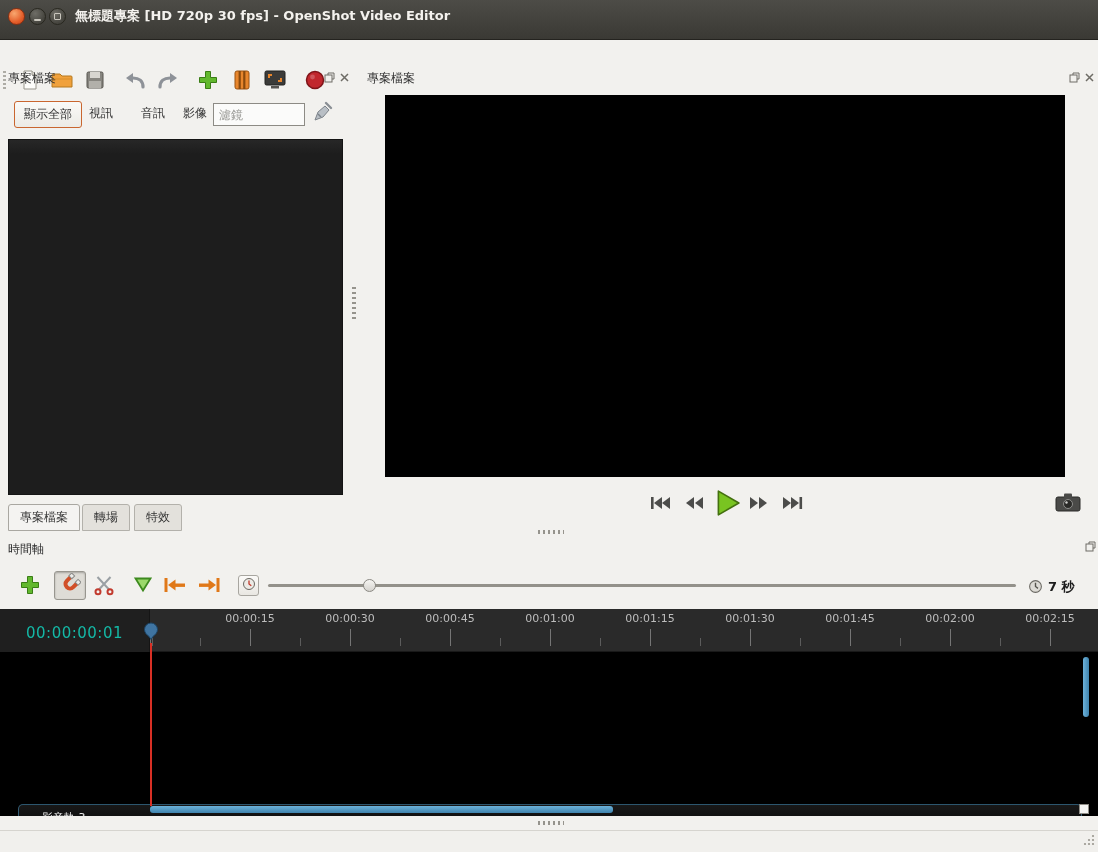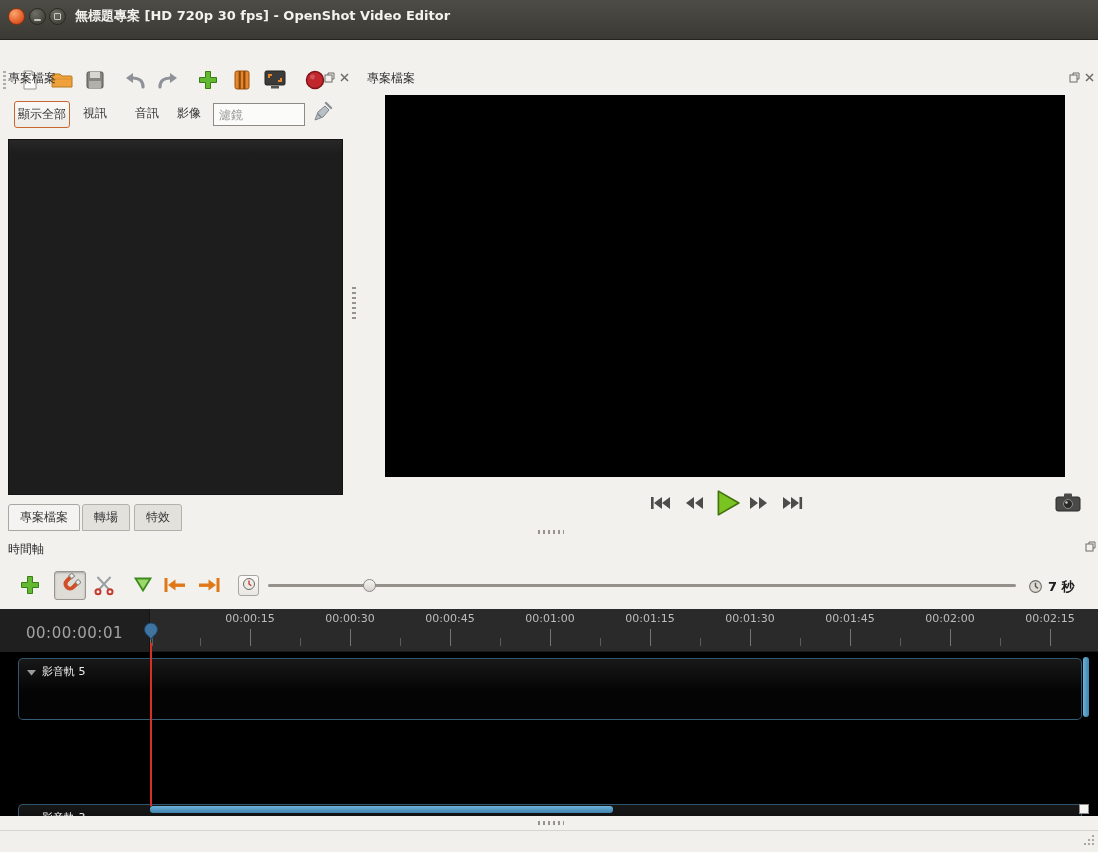--- a/index.html
+++ b/index.html
@@ -31,21 +31,21 @@
   .tb-handle{ position:absolute; left:3px; top:39px; width:3px; height:20px;
     background:repeating-linear-gradient(180deg,#aeaca5 0 2px,transparent 2px 4px); }
   .tbtn{ position:absolute; top:35px; width:28px; height:28px; display:flex;
     align-items:center; justify-content:center; cursor:default; }
 
   
   .dock-title{ position:absolute; font-size:12px; color:#2d2d2d; }
   .dock-ico{ position:absolute; width:12px; height:12px; display:flex; align-items:center; justify-content:center; }
 
   
-  .filter-btn{ position:absolute; top:101px; height:27px; line-height:25px; padding:0 3px;
+  .filter-btn{ position:absolute; top:101px; height:27px; line-height:25px; padding:0 9px;
     font-size:12px; color:#333; }
   .filter-btn.active{ border:1px solid #c9662f; border-radius:3px;
     background:linear-gradient(#fafaf8,#ecebe6); }
   .search-box{ position:absolute; left:213px; top:103px; width:92px; height:23px;
     border:1px solid #8d8b85; background:#fbfbfa; font-size:12px; padding:0 5px;
     font-family:"DejaVu Sans","Liberation Sans",sans-serif; color:#333; }
   .search-box::placeholder{ color:#9a9a96; }
   .files-list{ position:absolute; left:8px; top:139px; width:335px; height:356px;
     background:linear-gradient(#272727,#1d1d1d 14px); border:1px solid #141414; }
   .tab{ position:absolute; top:504px; height:27px; line-height:25px; padding:0 11px;
@@ -71,21 +71,21 @@
     background:linear-gradient(#fbfaf8,#e9e7e2); }
   .zoom-groove{ position:absolute; left:268px; top:584px; width:748px; height:3px;
     background:#93918a; border-radius:2px; }
   .zoom-handle{ position:absolute; left:363px; top:579px; width:13px; height:13px;
     border-radius:7px; background:linear-gradient(#f6f5f2,#d5d3ce); border:1px solid #8b8983; }
   .zoom-label{ position:absolute; left:1048px; top:578px; font-size:13px; font-weight:600; color:#1c1c1c; }
 
   .ruler{ position:absolute; left:0; top:609px; width:1098px; height:43px; background:#2a2a2a;
     border-bottom:1px solid #191919; }
   .timecode-box{ position:absolute; left:0; top:609px; width:150px; height:43px;
-    background:#1f1f1f; border-right:1px solid #151515; color:#a3a3a3;
+    background:#1f1f1f; border-right:1px solid #151515; color:#14b8a6;
     font-size:15px; text-align:center; line-height:48px; letter-spacing:.5px; }
   .ruler-label{ position:absolute; top:612px; transform:translateX(-50%);
     font-size:11px; color:#bdbdbd; white-space:nowrap; }
   .ticks-major{ position:absolute; left:150px; top:629px; width:948px; height:17px;
     background:repeating-linear-gradient(90deg,#757575 0 1px,transparent 1px 100px); }
   .ticks-minor{ position:absolute; left:150px; top:638px; width:948px; height:8px;
     background:repeating-linear-gradient(90deg,#5c5c5c 0 1px,transparent 1px 100px);
     background-position:50px 0; }
 
   .tracks-viewport{ position:absolute; left:0; top:652px; width:1098px; height:164px;
@@ -348,28 +348,20 @@
   <span class="ruler-label" style="left:350px">00:00:30</span>
   <span class="ruler-label" style="left:450px">00:00:45</span>
   <span class="ruler-label" style="left:550px">00:01:00</span>
   <span class="ruler-label" style="left:650px">00:01:15</span>
   <span class="ruler-label" style="left:750px">00:01:30</span>
   <span class="ruler-label" style="left:850px">00:01:45</span>
   <span class="ruler-label" style="left:950px">00:02:00</span>
   <span class="ruler-label" style="left:1050px">00:02:15</span>
 
   <div class="tracks-viewport">
-    <div class="track-row" style="top:6px">
-      <div class="track-head">
-        <span><svg width="9" height="7" viewBox="0 0 9 7">
-              <polygon points="0,1 9,1 4.5,6.5" fill="#9a9a9a"></polygon>
-            </svg></span>
-        <span class="track-label">影音軌 5</span>
-      </div>
-    </div>
     <div class="track-row" style="top:152px">
       <div class="track-head">
         <span><svg width="9" height="7" viewBox="0 0 9 7">
               <polygon points="0,1 9,1 4.5,6.5" fill="#9a9a9a"></polygon>
             </svg></span>
         <span class="track-label">影音軌 3</span>
       </div>
     </div>
   </div>
 

